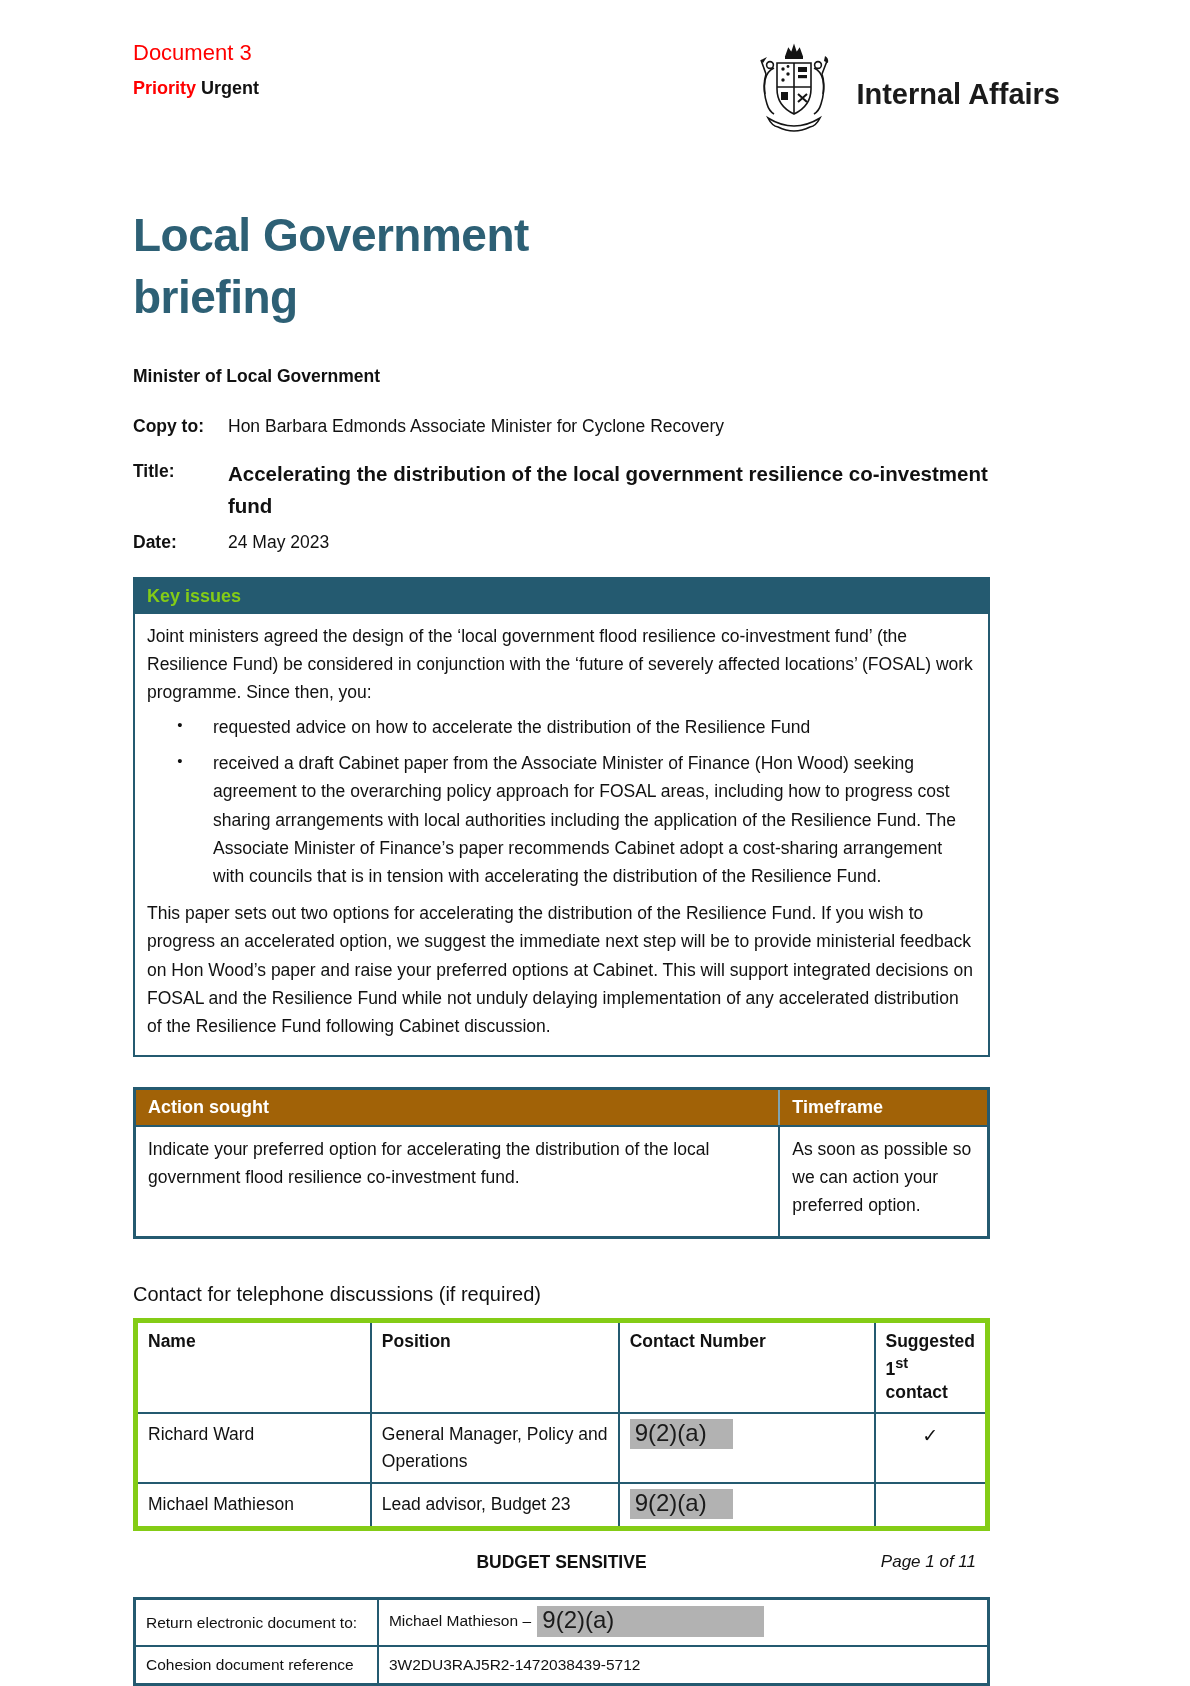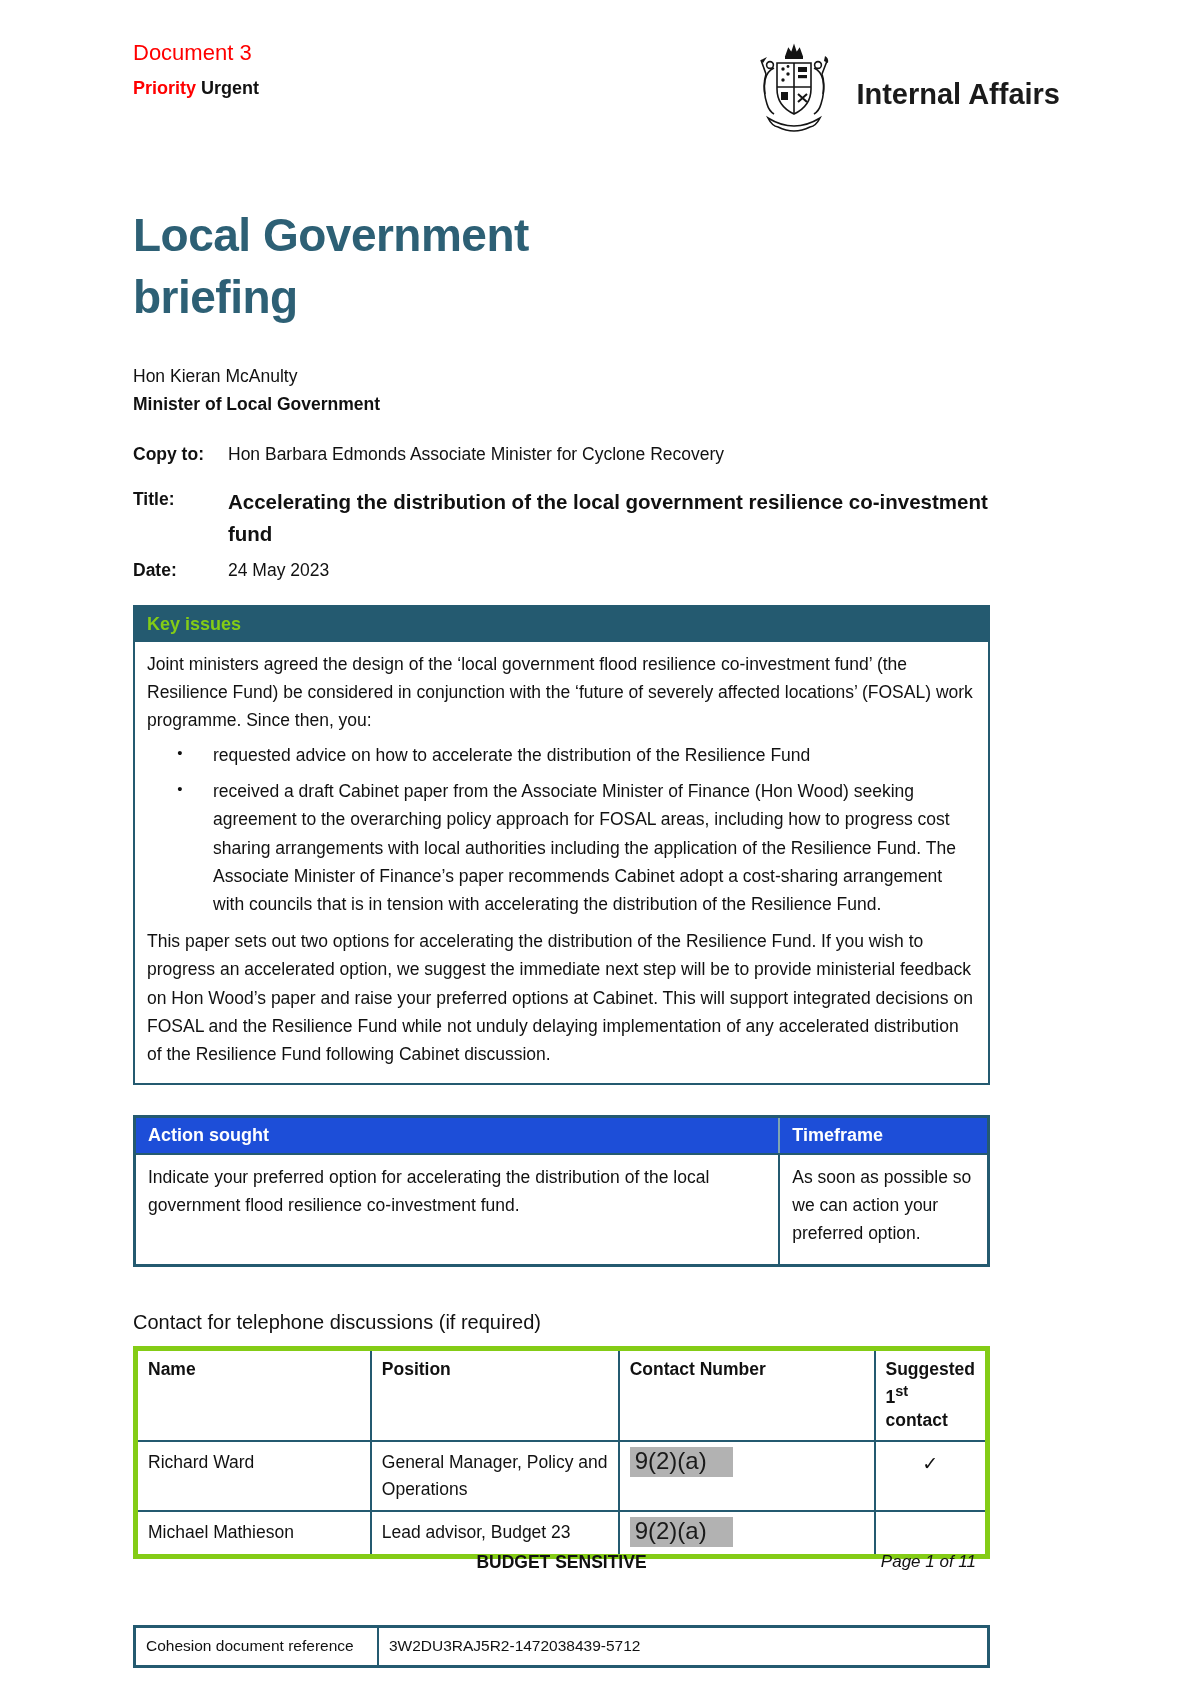--- a/index.html
+++ b/index.html
@@ -56,21 +56,21 @@
   .key-box .body { padding: 8px 12px 14px 12px; font-size: 17.5px; line-height: 1.62; }
   .bullets { margin: 6px 0 6px 0; }
   .bullet { display: flex; margin: 6px 0 8px 0; }
   .bullet .dot { flex: 0 0 66px; text-align: center; font-size: 15px; }
   .bullet .txt { flex: 1; padding-right: 6px; }
 
   
   table { border-collapse: collapse; }
   .action-table { width: 100%; margin-top: 30px; border: 3px solid #245a70; }
   .action-table th {
-    background: #1d4ed8; color: #fff; text-align: left;
+    background: #a16207; color: #fff; text-align: left;
     font-size: 18px; padding: 7px 12px; border: 2px solid #245a70;
     border-right: 2px solid #7fa4b2;
   }
   .action-table th:last-child { border-right: 2px solid #245a70; }
   .action-table td {
     border: 2px solid #245a70; background: #fff; vertical-align: top;
     font-size: 17.5px; line-height: 1.6; padding: 8px 12px 10px 12px;
   }
   .action-table .col-action { width: 75.5%; }
   .action-table .col-time { width: 24.5%; }
@@ -183,21 +183,20 @@
         </span>
         <span class="logo-text">
           <span class="l2">Internal Affairs</span>
         </span>
       </div>
     </div>
 
     <h1 class="main-title">Local Government briefing</h1>
 
     <div class="addressee">
-      <div>Hon Kieran McAnulty</div>
       <div class="role">Minister of Local Government</div>
     </div>
 
     <div class="meta-row">
       <span class="lbl">Copy to:</span>
       <span class="val">Hon Barbara Edmonds Associate Minister for Cyclone Recovery</span>
     </div>
 
     <div class="meta-row title-row">
       <span class="lbl">Title:</span>
@@ -277,20 +276,26 @@
       </tr>
     </tbody>
       </table>
 
     <table class="refs-table">
       <colgroup>
           <col class="r-lbl">
           <col>
         </colgroup>
       <tbody>
+          <tr>
+        <td>Return electronic document to:</td>
+        <td class="ret-val">
+          <span>Michael Mathieson – </span><span class="redaction wide">9(2)(a)</span>
+        </td>
+      </tr>
       <tr>
         <td>Cohesion document reference</td>
         <td>3W2DU3RAJ5R2-1472038439-5712</td>
       </tr>
 
     </tbody>
       </table>
 
   </div>
 

